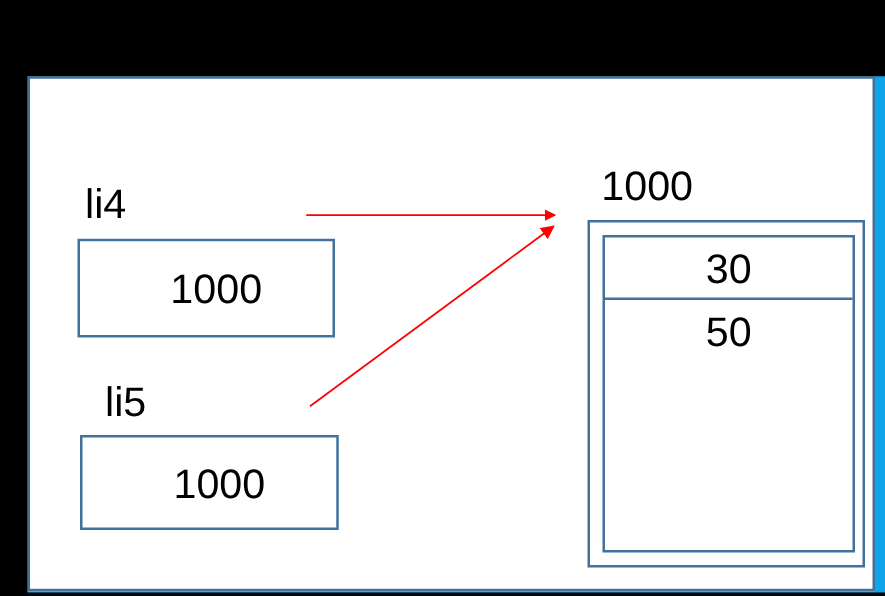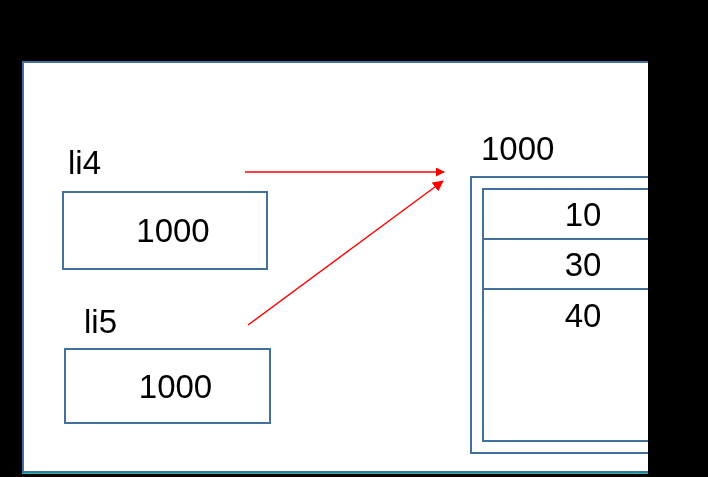--- a/index.html
+++ b/index.html
@@ -2,23 +2,23 @@
 <html><head>
 <meta charset="utf-8">
 <style>
   html, body {
     margin: 0;
     padding: 0;
     background: #000000;
   }
   #screen {
     position: relative;
-    width: 648px;
+    width: 708px;
     height: 477px;
-    background: #14b8a6;
+    background: #0ea5e9;
     overflow: hidden;
     font-family: "Liberation Sans", sans-serif;
   }
 
   
   #slide-frame {
     position: absolute;
     left: 22px;
     top: 61px;
     width: 678px;
@@ -145,23 +145,22 @@
     <div class="var-label" id="label-li5">li5</div>
 
     <div class="var-box" id="box-li5">
       <span class="var-box-value">1000</span>
     </div>
 
     <div id="array-address-label">1000</div>
 
     <div id="array-outer">
       <div id="array-table">
-        <div class="array-cell">10</div>
         <div class="array-cell">30</div>
-        <div class="array-cell">40</div>
+        <div class="array-cell">50</div>
       </div>
     </div>
 
   </div>
 
   <svg id="arrows" viewBox="0 0 708 477" width="708" height="477">
     <defs>
       <marker id="arrowhead-h" markerWidth="9" markerHeight="9" refX="8" refY="4.5" orient="auto" markerUnits="userSpaceOnUse">
         <path d="M0,0 L9,4.5 L0,9 z" fill="#FF0000"></path>
       </marker>

